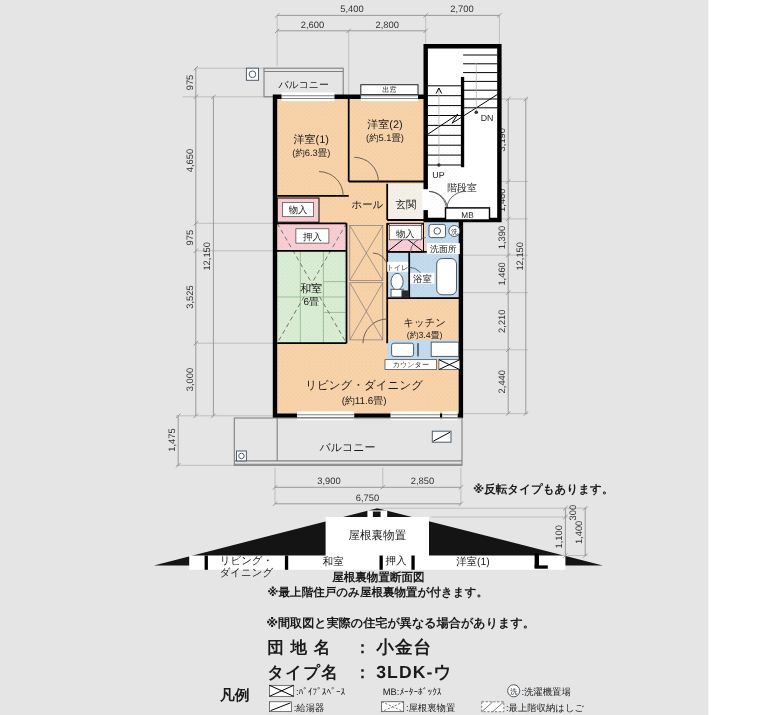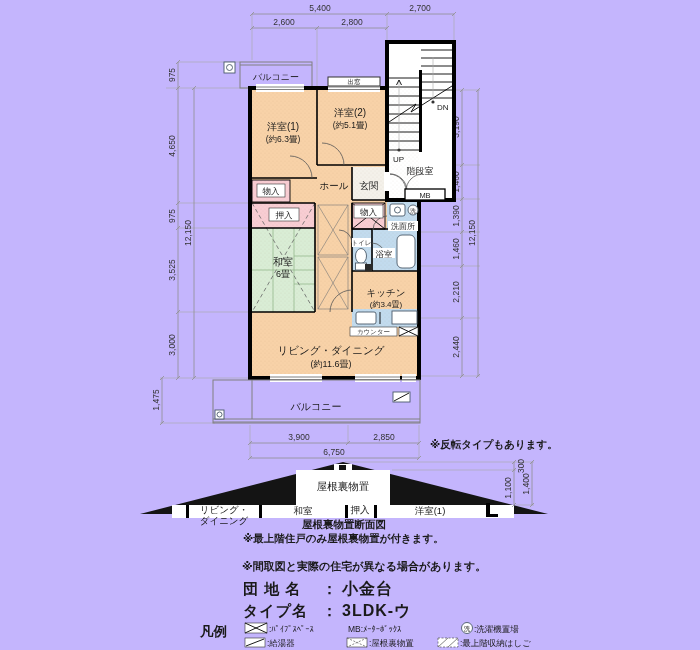--- a/index.html
+++ b/index.html
@@ -1,16 +1,16 @@
 <!DOCTYPE html>
 <html><head>
 <meta charset="utf-8">
 <style>
   html,body{margin:0;padding:0;background:#ffffff;}
-  .page{position:relative;width:700px;height:650px;background:#c4b5fd;overflow:hidden;
+  .page{position:relative;width:644px;height:650px;background:#e5e5e5;overflow:hidden;
         font-family:"Liberation Sans","DejaVu Sans",sans-serif;}
   svg text{font-family:"Liberation Sans","DejaVu Sans",sans-serif;fill:#1a1a1a;}
   .dimline{stroke:#8f8f8f;stroke-width:0.8;fill:none;}
   .extline{stroke:#aaaaaa;stroke-width:0.6;fill:none;}
   .dimtext{font-size:8.5px;fill:#333;text-anchor:middle;}
   .wall{stroke:#000;stroke-width:4;fill:none;stroke-linecap:square;}
   .iwall{stroke:#000;stroke-width:1.6;fill:none;}
   .twall{stroke:#000;stroke-width:0.9;fill:none;}
   .fix{stroke:#4a5a6a;stroke-width:0.9;fill:#ffffff;}
   .door{stroke:#555;stroke-width:0.8;fill:none;}

